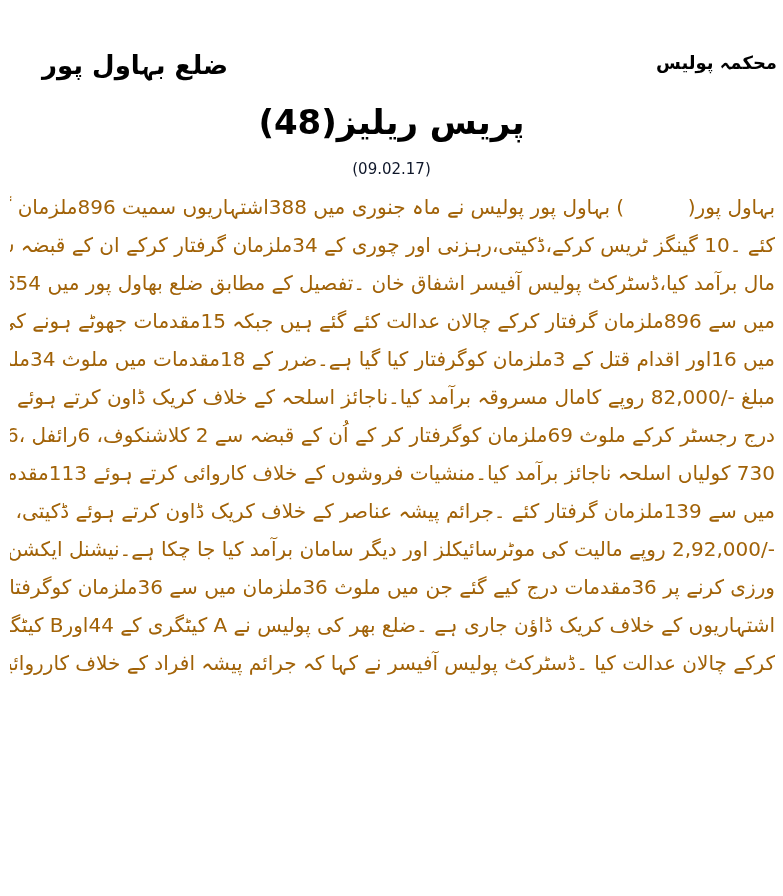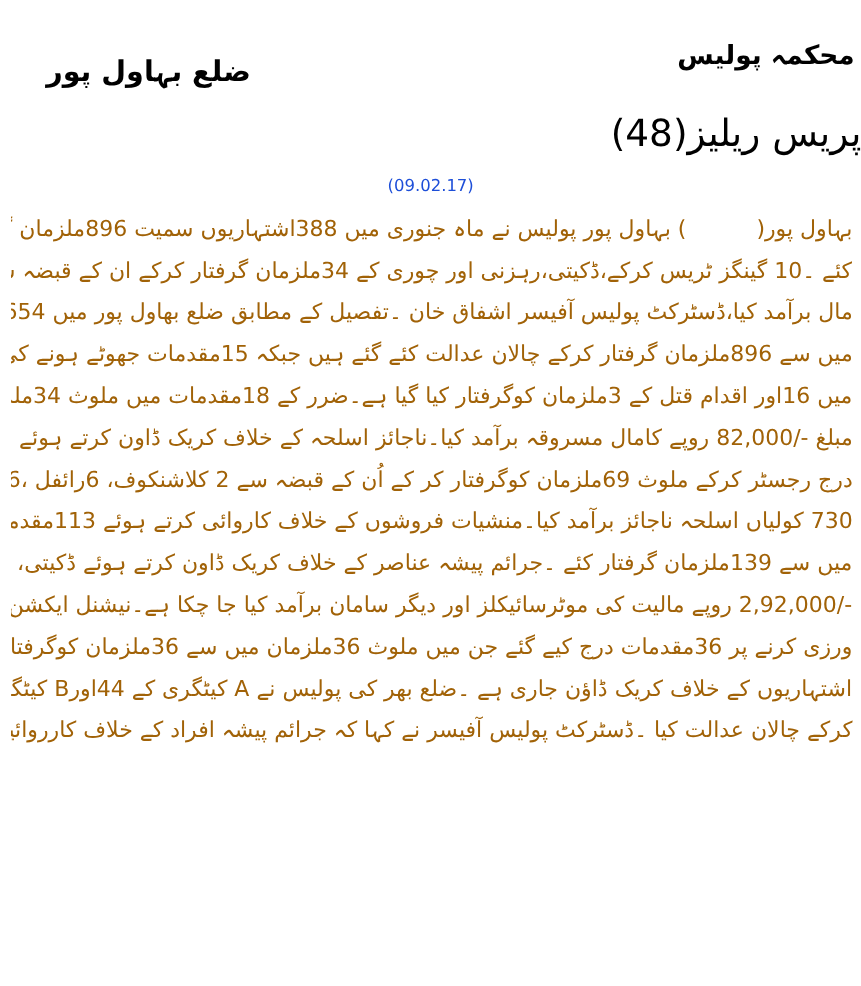--- a/index.html
+++ b/index.html
@@ -12,55 +12,56 @@
     color: #000;
   }
   .page {
     position: relative;
     width: 783px;
     height: 896px;
     background: #ffffff;
   }
   .hdr-right {
     position: absolute;
-    top: 36px;
+    top: 52px;
     right: 6px;
-    font-size: 24px;
+    font-size: 18px;
     font-weight: bold;
     direction: rtl;
     white-space: nowrap;
   }
   .hdr-left {
     position: absolute;
     top: 50px;
     left: 42px;
     font-size: 26px;
     font-weight: bold;
     direction: rtl;
     white-space: nowrap;
   }
   .title {
     position: absolute;
     top: 102px;
     left: 0;
     width: 100%;
+    text-align: center;
     font-size: 34px;
-    font-weight: normal;
+    font-weight: bold;
     direction: rtl;
     white-space: nowrap;
   }
   .date {
     position: absolute;
     top: 160px;
     left: 0;
     width: 100%;
     text-align: center;
     font-size: 15px;
     direction: ltr;
-    color: #1d4ed8;
+    color: #0f172a;
   }
   .body-text {
     position: absolute;
     top: 188px;
     right: 8px;
     left: 10px;
     direction: rtl;
   }
   .bline {
     height: 38px;

